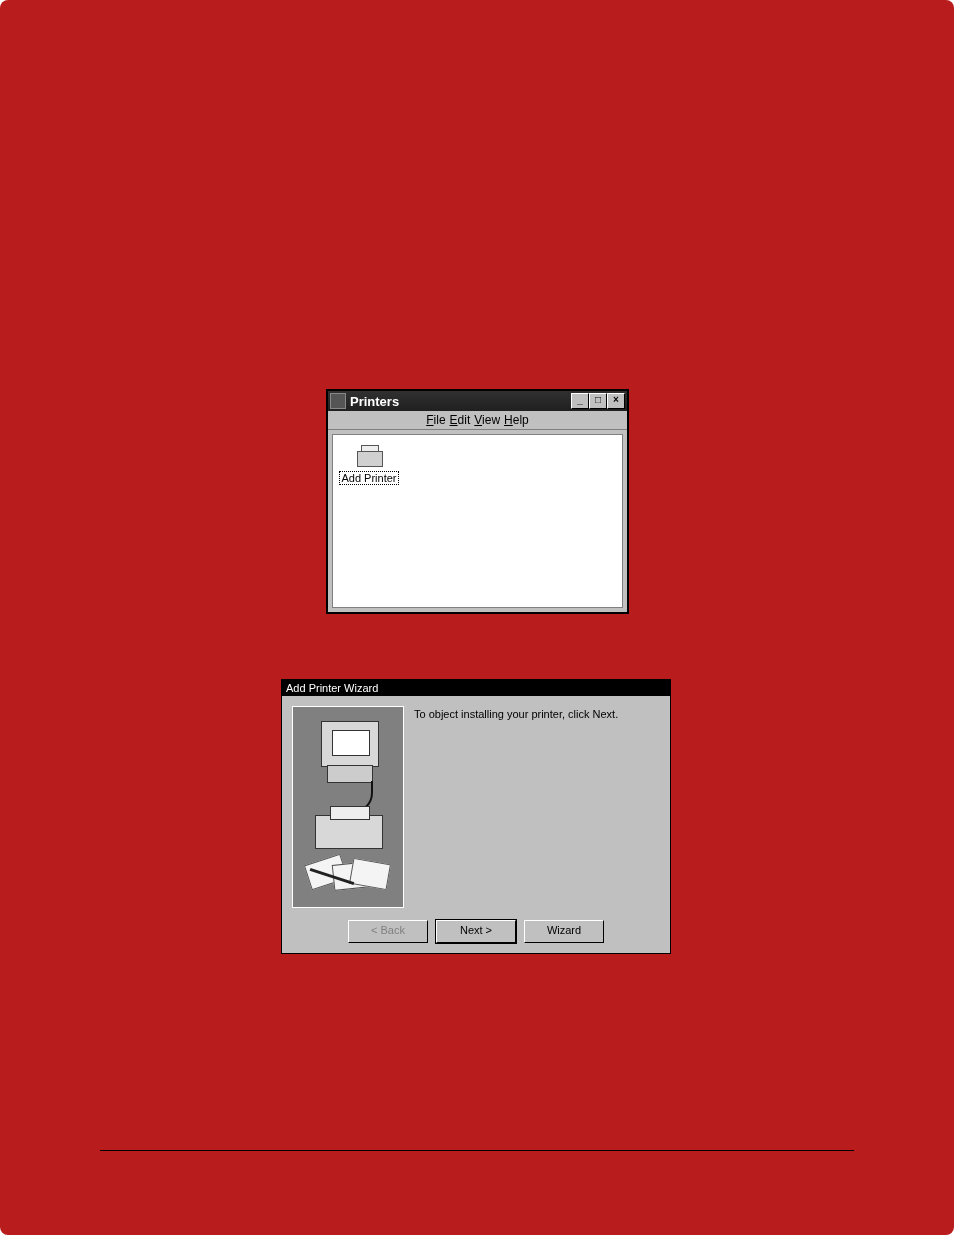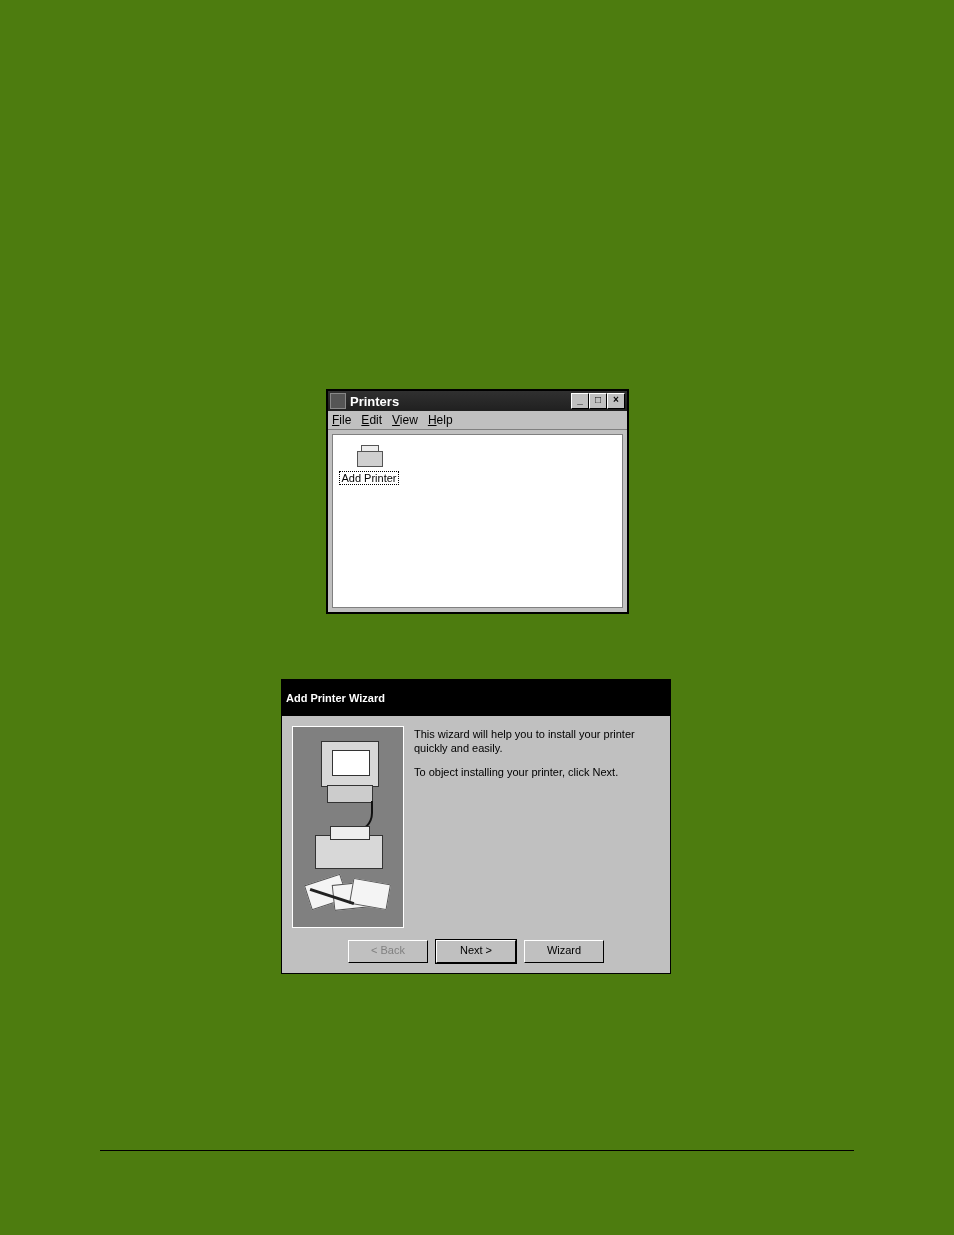--- a/index.html
+++ b/index.html
@@ -7,21 +7,22 @@
     padding: 0;
     background: #ffffff;
     font-family: "MS Sans Serif", Arial, sans-serif;
     font-size: 11px;
     width: 954px;
   }
   .page {
     width: 954px;
     height: 1235px;
     position: relative;
-    background: #4d7c0f;
+    background: #b91c1c;
+    border-radius: 8px;
   }
   
   .printers-window {
     position: absolute;
     left: 326px;
     top: 389px;
     width: 303px;
     border: 2px solid #000;
     background: #c0c0c0;
     box-sizing: border-box;
@@ -59,22 +60,23 @@
     text-align: center;
     font-family: Arial, sans-serif;
     font-weight: bold;
     color:#000;
   }
   .menubar {
     background: #c0c0c0;
     padding: 2px 4px;
     border-bottom: 1px solid #808080;
     display: flex;
-    gap: 10px;
+    gap: 4px;
     font-size: 12px;
+    justify-content: center;
   }
   .menubar span u { text-decoration: underline; }
   .client-area {
     background: #fff;
     height: 160px;
     margin: 4px;
     border: 1px solid #808080;
     border-top-color:#808080;
     position: relative;
     padding: 6px;
@@ -122,23 +124,23 @@
     left: 281px;
     top: 679px;
     width: 390px;
     background: #c0c0c0;
     border: 1px solid #000;
     box-sizing: border-box;
   }
   .wizard-titlebar {
     background: #000;
     color: #fff;
-    font-weight: bold;
-    font-size: 11px;
-    padding: 12px 4px;
+    font-weight: normal;
+    font-size: 11px;
+    padding: 2px 4px;
   }
   .wizard-body {
     display: flex;
     padding: 10px 10px 6px 10px;
     gap: 10px;
   }
   .wizard-image {
     width: 110px;
     height: 200px;
     background: #808080;
@@ -267,21 +269,20 @@
         <div class="cable"></div>
         <div class="printer"></div>
         <div class="papers">
           <div></div>
             <div></div>
             <div></div>
         </div>
         <div class="pen"></div>
       </div>
       <div class="wizard-text">
-        <p>This wizard will help you to install your printer quickly and easily.</p>
         <p>To object installing your printer, click Next.</p>
       </div>
     </div>
     <div class="wizard-buttons">
       <div class="btn disabled">&lt; Back</div>
       <div class="btn default">Next &gt;</div>
       <div class="btn">Wizard</div>
     </div>
   </div>
 

